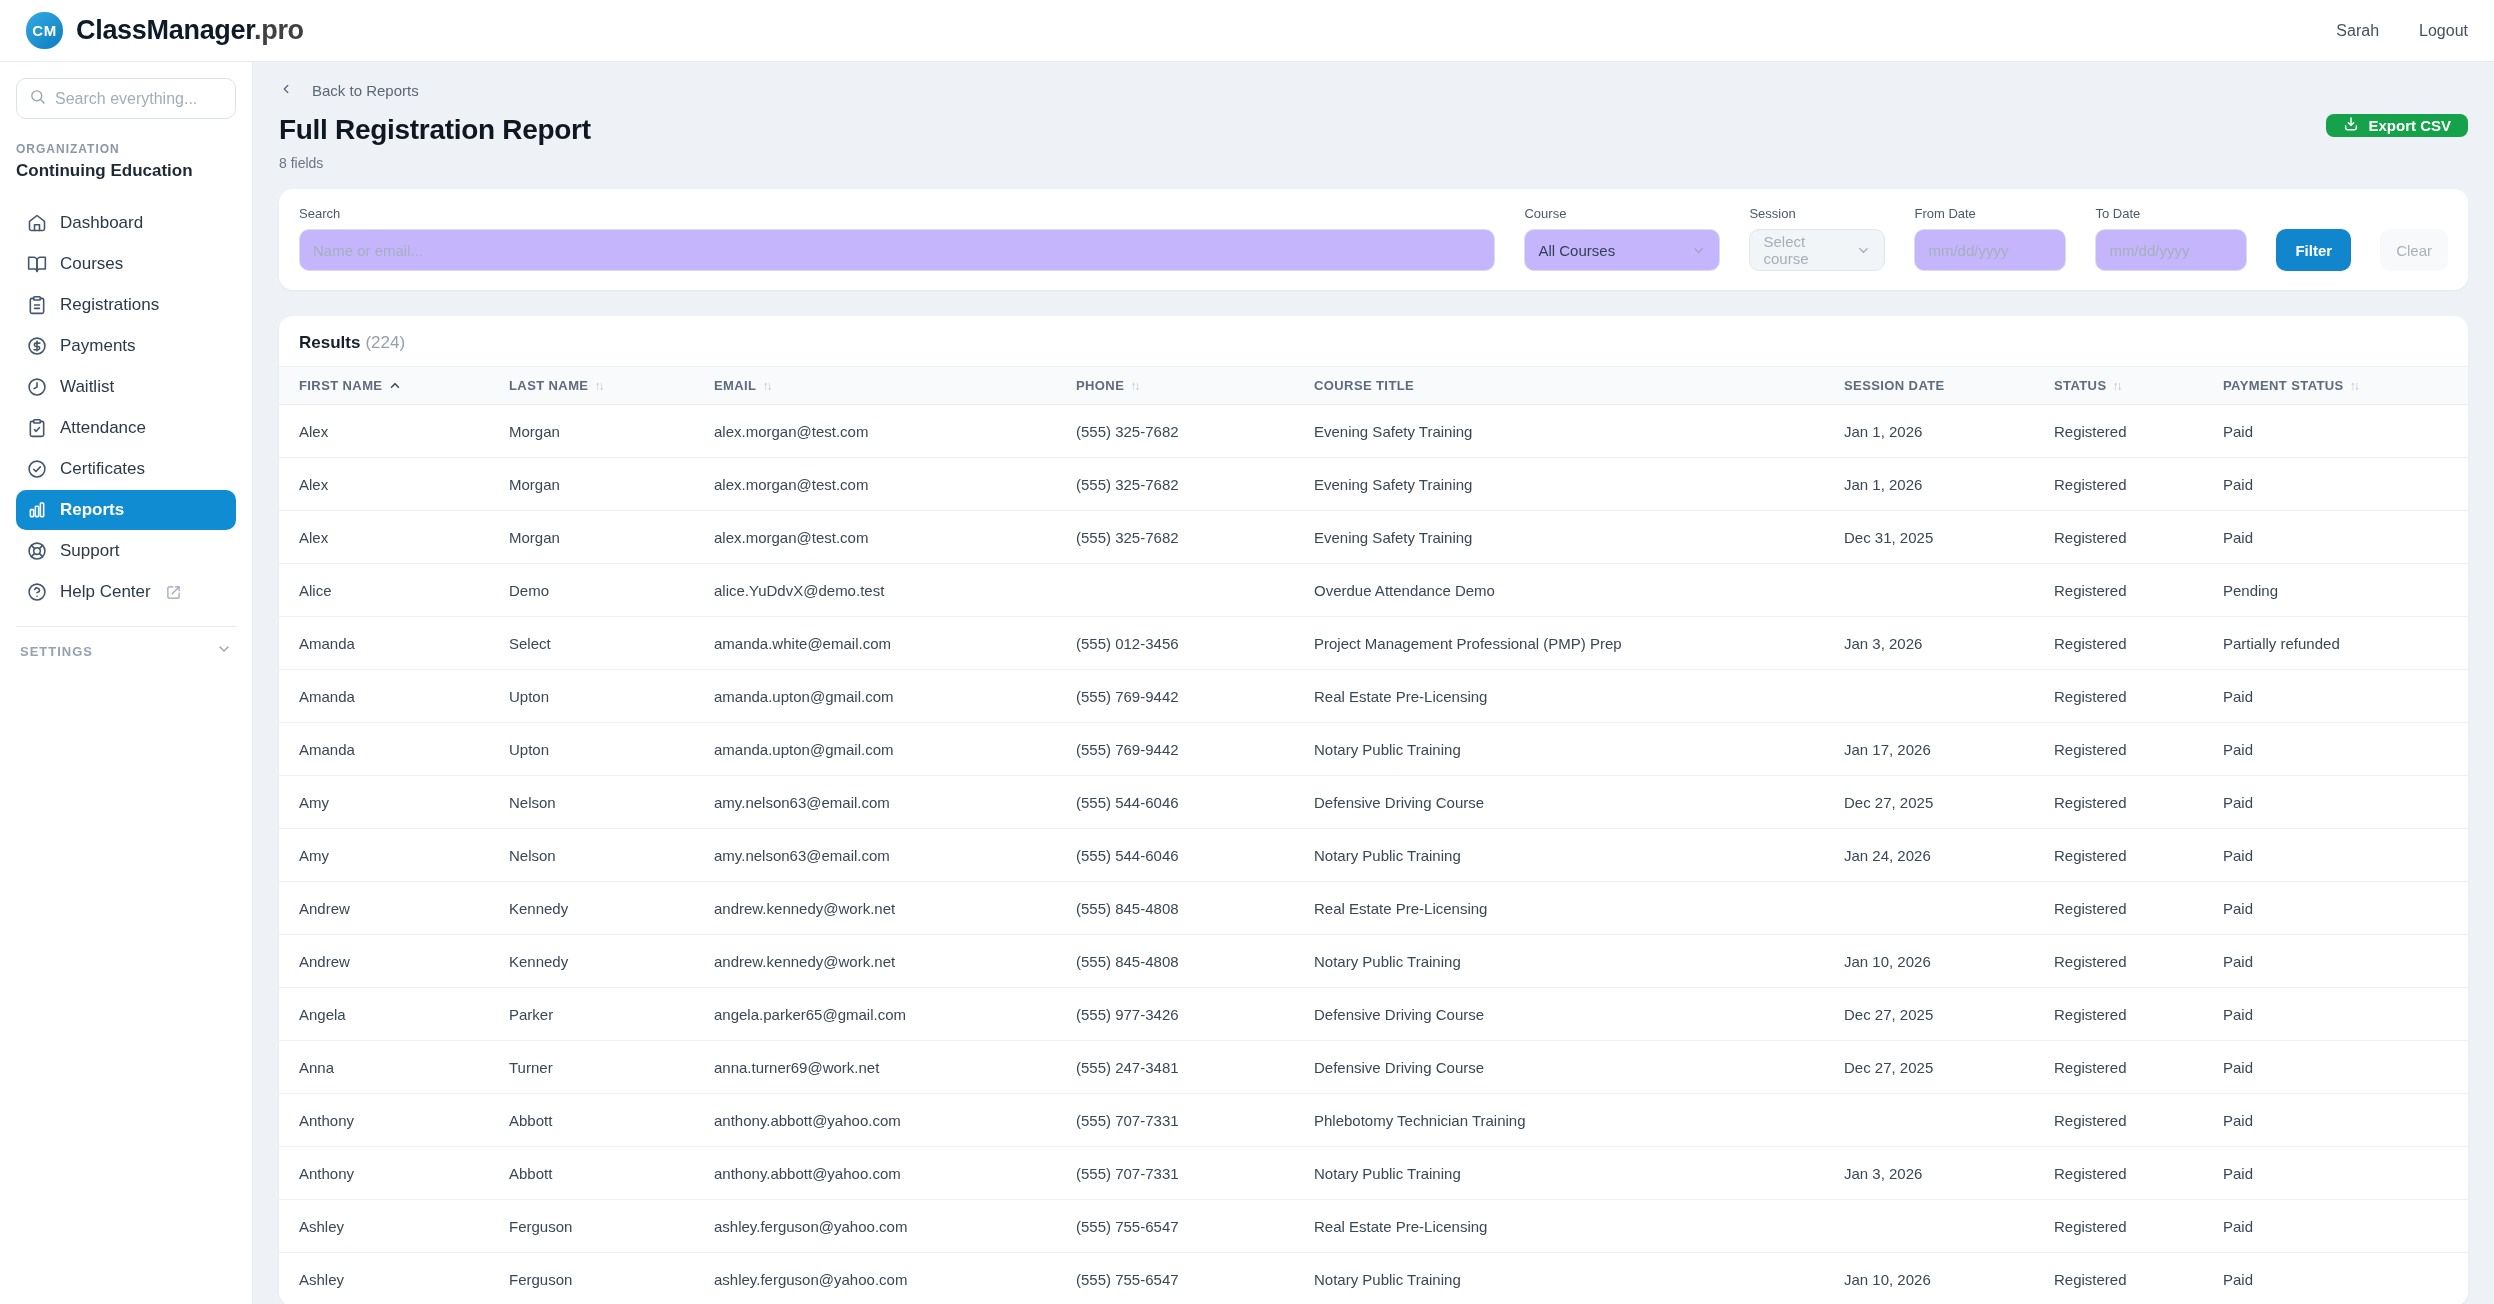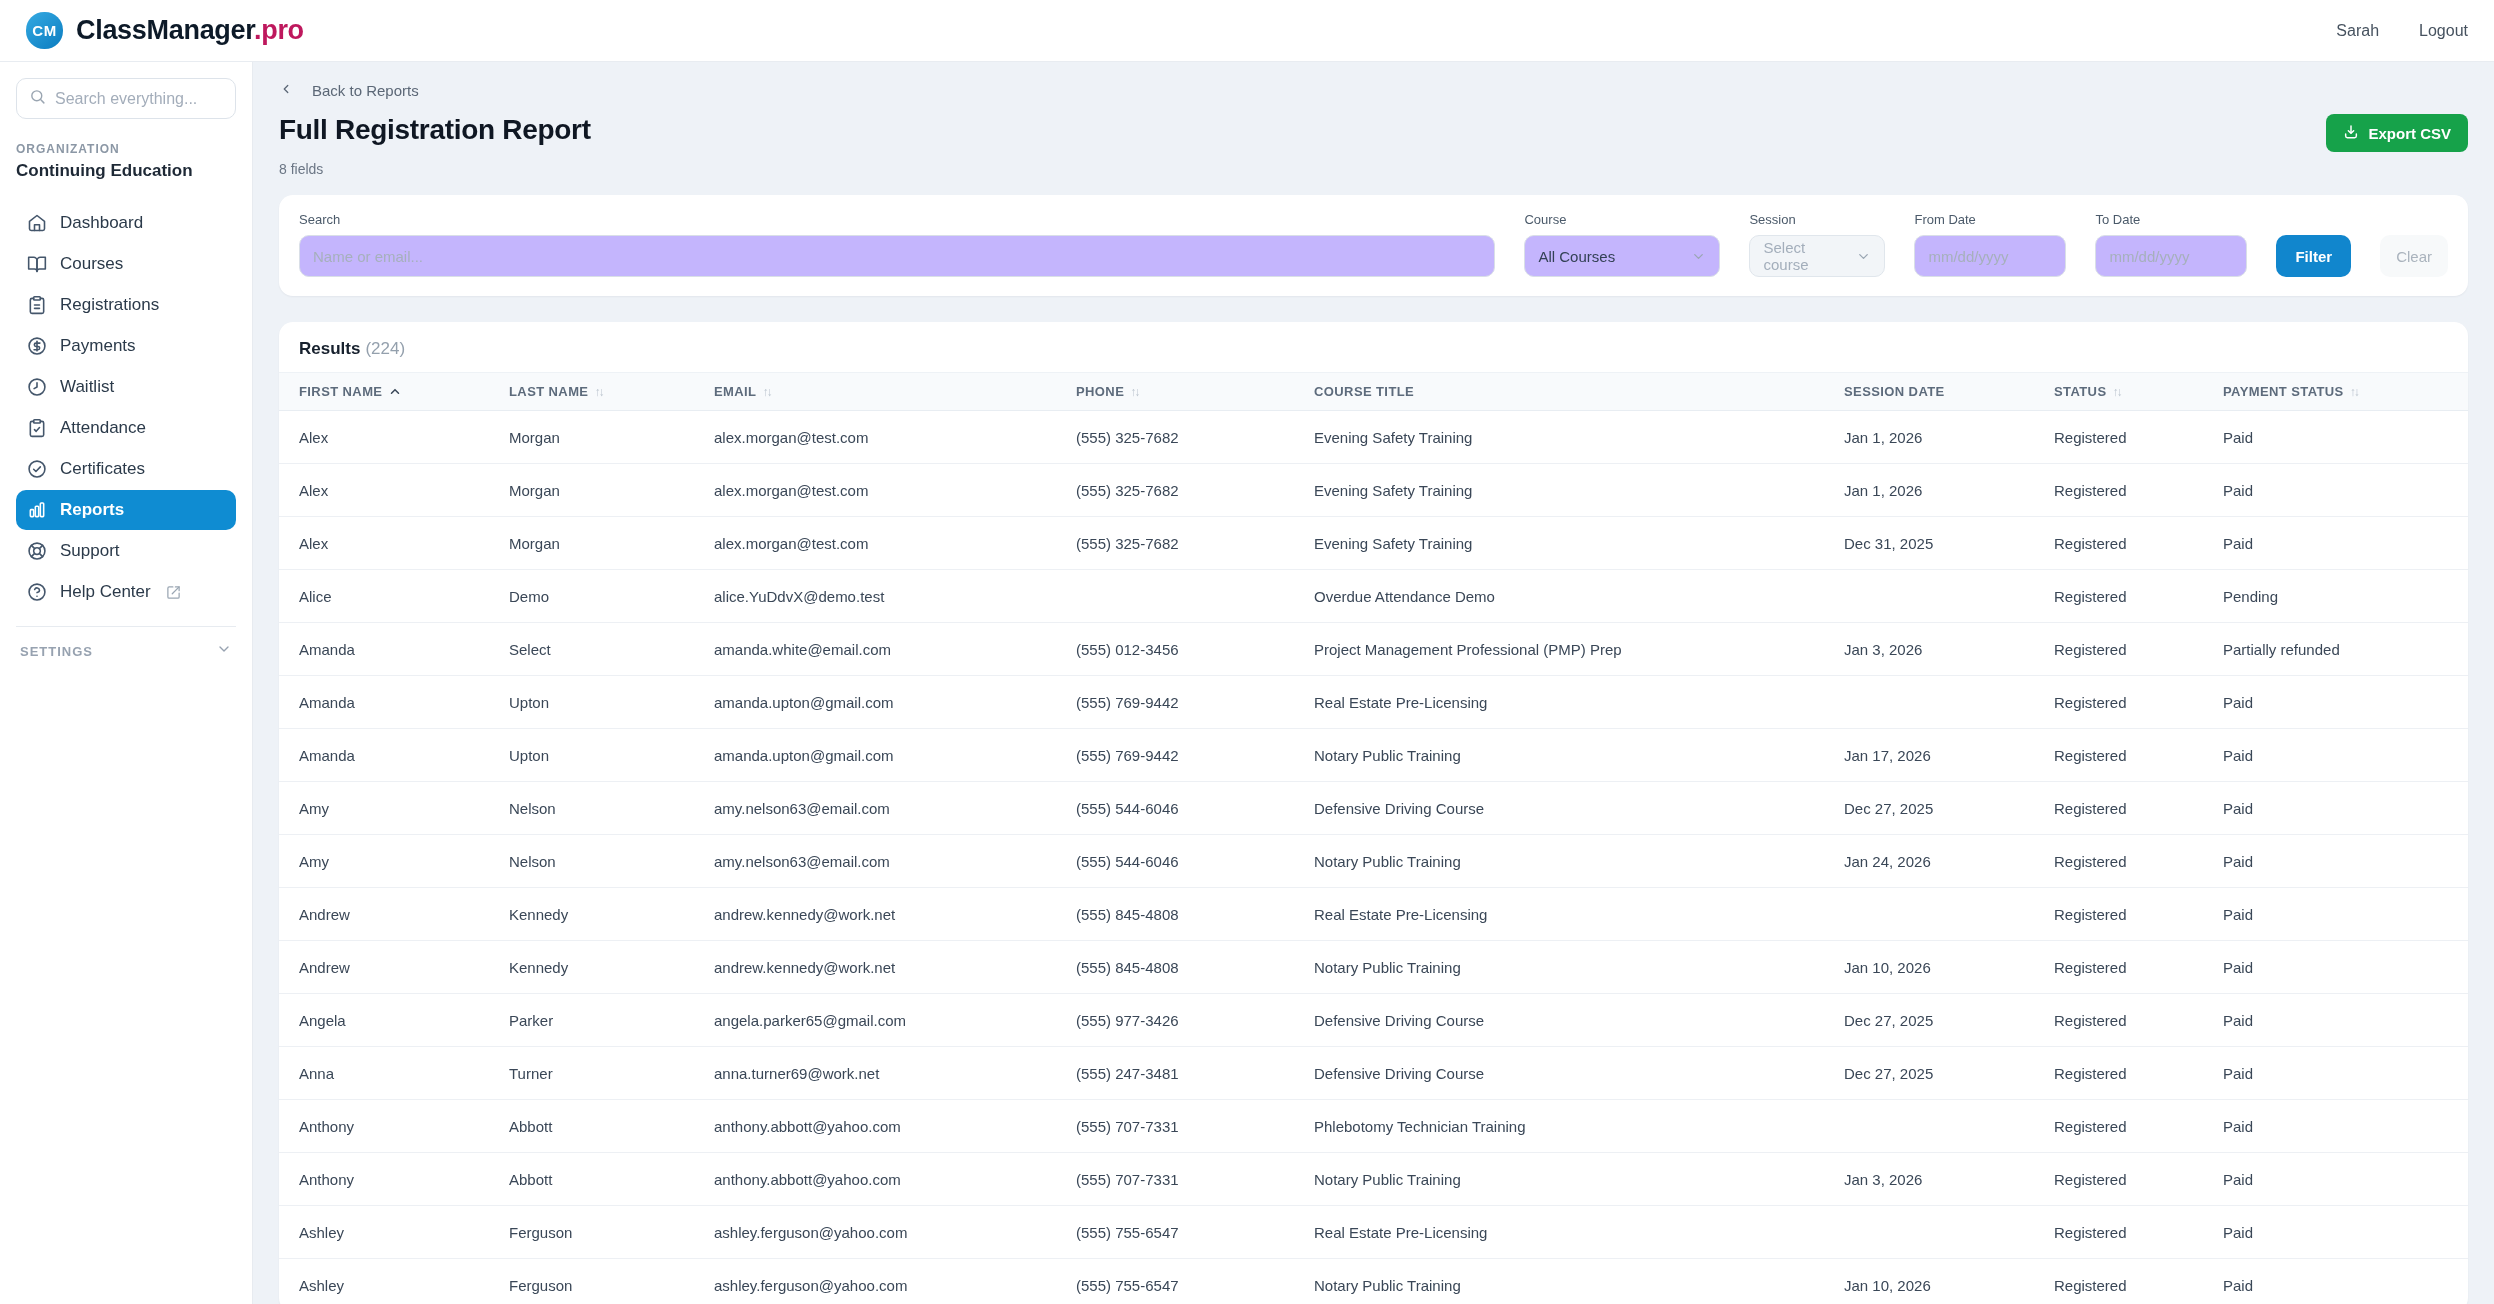--- a/index.html
+++ b/index.html
@@ -8,21 +8,21 @@
 
   
   .topbar { height:62px; background:#ffffff; border-bottom:1px solid #e8ecf1;
     display:flex; align-items:center; justify-content:space-between; padding:0 26px; }
   .brand { display:flex; align-items:center; gap:13px; cursor:pointer; }
   .logo { width:37px; height:37px; border-radius:18px;
     background:linear-gradient(140deg,#35aae2,#0b7cc0); color:#fff;
     display:flex; align-items:center; justify-content:center;
     font-size:15px; font-weight:700; letter-spacing:.5px; }
   .brand-name { font-size:27px; font-weight:700; color:#0d1a28; letter-spacing:-.3px; }
-  .brand-suffix { color:#be185d; }
+  .brand-suffix { color:#404040; }
   .topbar-right { display:flex; align-items:flex-end; gap:40px; }
   .top-link { font-size:16px; color:#46525f; cursor:pointer; }
 
   
   .shell { display:flex; height:1242px; }
 
   
   .sidebar { width:253px; background:#ffffff; border-right:1px solid #e7ebf0;
     padding:16px 16px 0 16px; flex-shrink:0; }
   .side-search { display:flex; align-items:center; gap:9px; height:41px;
@@ -50,21 +50,21 @@
   .settings-label { font-size:13px; font-weight:700; letter-spacing:1px; }
 
   
   .main { flex:1; padding:20px 26px 0 26px; overflow:hidden; }
   .back-link { display:inline-flex; align-items:center; gap:19px; font-size:15px;
     color:#5b6776; cursor:pointer; }
   .title-row { display:flex; align-items:flex-start; justify-content:space-between;
     margin-top:14px; }
   .page-title { font-size:28px; font-weight:700; color:#0f1723; letter-spacing:-.3px; }
   .page-subtitle { margin-top:9px; font-size:14px; color:#6b7685; }
-  .btn-export { display:flex; align-items:center; gap:9px; height:38px;
+  .btn-export { display:flex; align-items:center; gap:9px; height:23px;
     background:#16a24a; color:#fff; border:none; border-radius:8px; padding:0 17px;
     font-size:15px; font-weight:700; font-family:"Liberation Sans", sans-serif;
     cursor:pointer;text-align:right; }
 
   
   .card { background:#fff; border-radius:14px; box-shadow:0 1px 2px rgba(16,24,40,.05); }
   .filter-card { margin-top:18px; padding:17px 20px 19px 20px;
     display:flex; align-items:flex-end; gap:29px; }
   .field { display:flex; flex-direction:column; }
   .field-label { font-size:13px; font-weight:500; color:#4b5a6a; margin-bottom:8px; }

